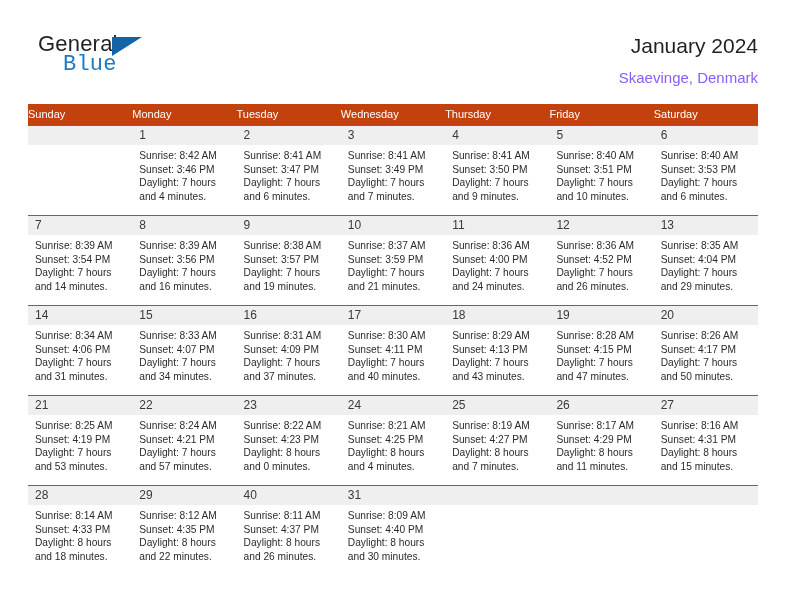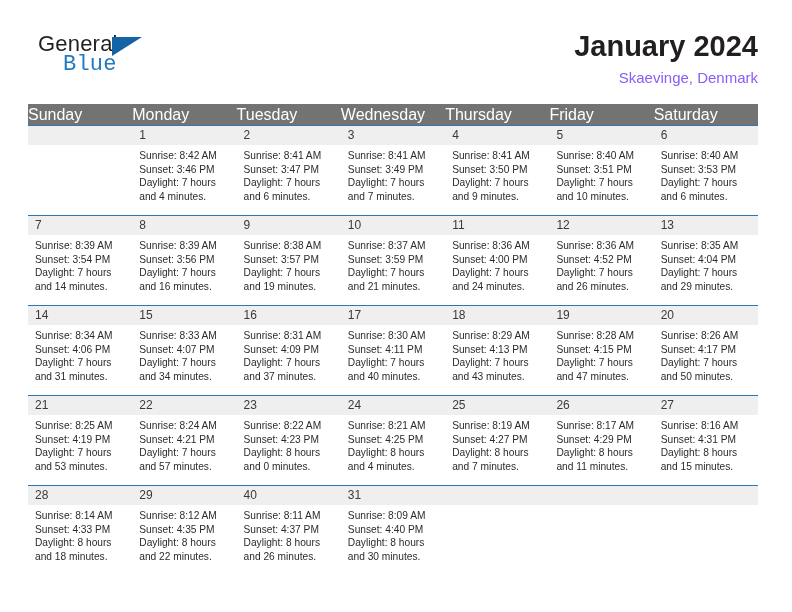--- a/index.html
+++ b/index.html
@@ -67,24 +67,24 @@
     border-bottom: 19px solid transparent;
   }
 
   .title-block {
     position: absolute;
     right: 0px;
     top: 0px;
     text-align: right;
   }
   .cal-title {
-    font-size: 29px;
+    font-size: 21px;
     line-height: 36px;
     color: #231f20;
-    font-weight: bold;
+    font-weight: normal;
     white-space: nowrap;
   }
   .cal-subtitle {
     margin-top: 5px;
     font-size: 15px;
     line-height: 18px;
     color: #8b5cf6;
     font-weight: normal;
     white-space: nowrap;
   }
@@ -104,23 +104,23 @@
   table.cal-table th,
   table.cal-table td {
     width: 104.28px;
     padding: 0;
     margin: 0;
     vertical-align: top;
   }
 
   
   thead th {
-    background: #737373;
+    background: #c2410c;
     color: #ffffff;
-    font-size: 16px;
+    font-size: 11px;
     font-weight: normal;
     text-align: left;
     height: 16px;
     line-height: 21px;
     padding-left: 7px;
     box-sizing: border-box;
     white-space: nowrap;
   }
 
   

